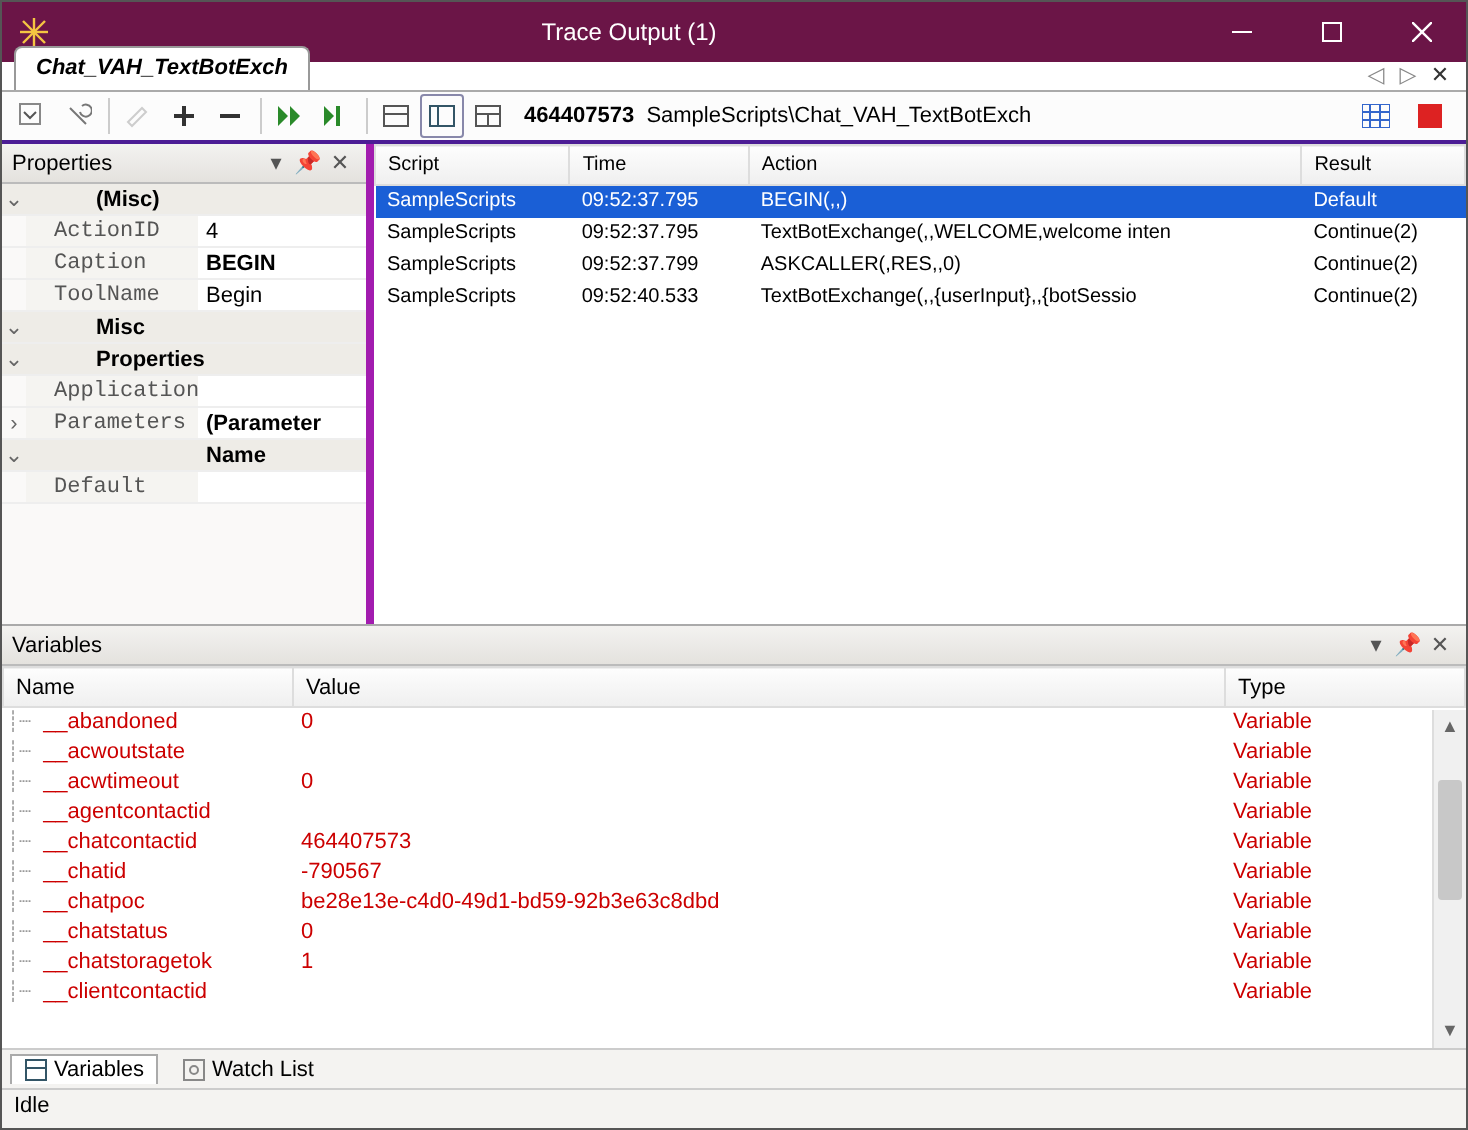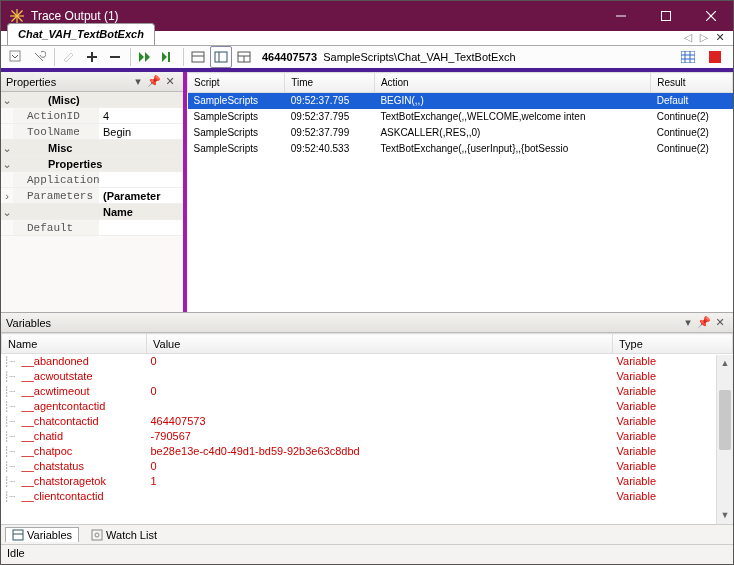--- a/index.html
+++ b/index.html
@@ -1,28 +1,28 @@
 <!DOCTYPE html>
 <html><head>
 <meta charset="utf-8">
 <style>
   * { box-sizing: border-box; margin: 0; padding: 0; }
   body { font-family: "Segoe UI", Tahoma, sans-serif; font-size: 11px; background: #f0f0f0; width: 734px; height: 565px; overflow: hidden; border: 1px solid #555; }
   
   .titlebar { background: #6b1547; color: #fff; height: 30px; display: flex; align-items: center; padding-left: 8px; }
   .titlebar .icon { width: 16px; height: 16px; margin-right: 6px; display:flex;align-items:center;justify-content:center;}
-  .titlebar .title { flex: 1; font-size: 12px; }
+  .titlebar .title { flex: 1; font-size: 12px; text-align: center; }
   .titlebar .wbtn { width: 45px; height: 30px; display: flex; align-items: center; justify-content: center; color: #fff; }
   
   .tabstrip { height: 15px; background: #fff; display: flex; align-items: flex-end; border-bottom: 1px solid #aaa; padding-left: 6px; }
   .tab { height: 22px; line-height: 20px; padding: 0 10px; border: 1px solid #999; border-bottom: none; border-radius: 4px 4px 0 0; background: #fff; font-size: 11px; font-weight: bold; font-style: italic; margin-right: auto; }
   .tabstrip .navbtn { width: 14px; height: 16px; display:flex;align-items:center;justify-content:center; color:#888; margin-right:2px;}
   .tabstrip .closebtn { width:14px; margin-right:6px; color:#333;}
   
-  .toolbar { height: 26px; background: #fcfcfc; display:flex; align-items:center; padding: 0 4px; border-bottom:4px solid #4c1d95;}
+  .toolbar { height: 26px; background: #fcfcfc; display:flex; align-items:center; padding: 0 4px; border-bottom:2px solid #4c1d95;}
   .toolbar .tbtn { width: 22px; height: 22px; display:flex; align-items:center; justify-content:center; margin-right:1px; border-radius:2px; font-size:12px;}
   .toolbar .sep { width:1px; height:18px; background:#ccc; margin:0 3px;}
   .toolbar .breadcrumb { margin-left:6px; font-size:11px; }
   .toolbar .bc-id { font-weight:bold;}
   .toolbar .rightbtns { margin-left:auto; display:flex; gap:4px; padding-right:2px;}
   .toolbar .redsq { width:12px; height:12px; background:#d22;}
   
   .workarea { display:flex; height: 240px; background:#fff;}
   
   .props { width: 186px; border-right:4px solid #a21caf; display:flex; flex-direction:column; background:#faf9f8;}
@@ -200,20 +200,25 @@
           <span class="pg-exp">⌄</span>
           <span class="pg-cat">(Misc)</span>
         </div>
         <div class="pg-row">
           <span class="pg-exp"></span>
           <span class="pg-label">ActionID</span>
           <span class="pg-val">4</span>
         </div>
         <div class="pg-row">
           <span class="pg-exp"></span>
+          <span class="pg-label">Caption</span>
+          <span class="pg-val bold">BEGIN</span>
+        </div>
+        <div class="pg-row">
+          <span class="pg-exp"></span>
           <span class="pg-label">ToolName</span>
           <span class="pg-val">Begin</span>
         </div>
         <div class="pg-row catrow">
           <span class="pg-exp">⌄</span>
           <span class="pg-cat">Misc</span>
         </div>
         <div class="pg-row catrow">
           <span class="pg-exp">⌄</span>
           <span class="pg-cat">Properties</span>

